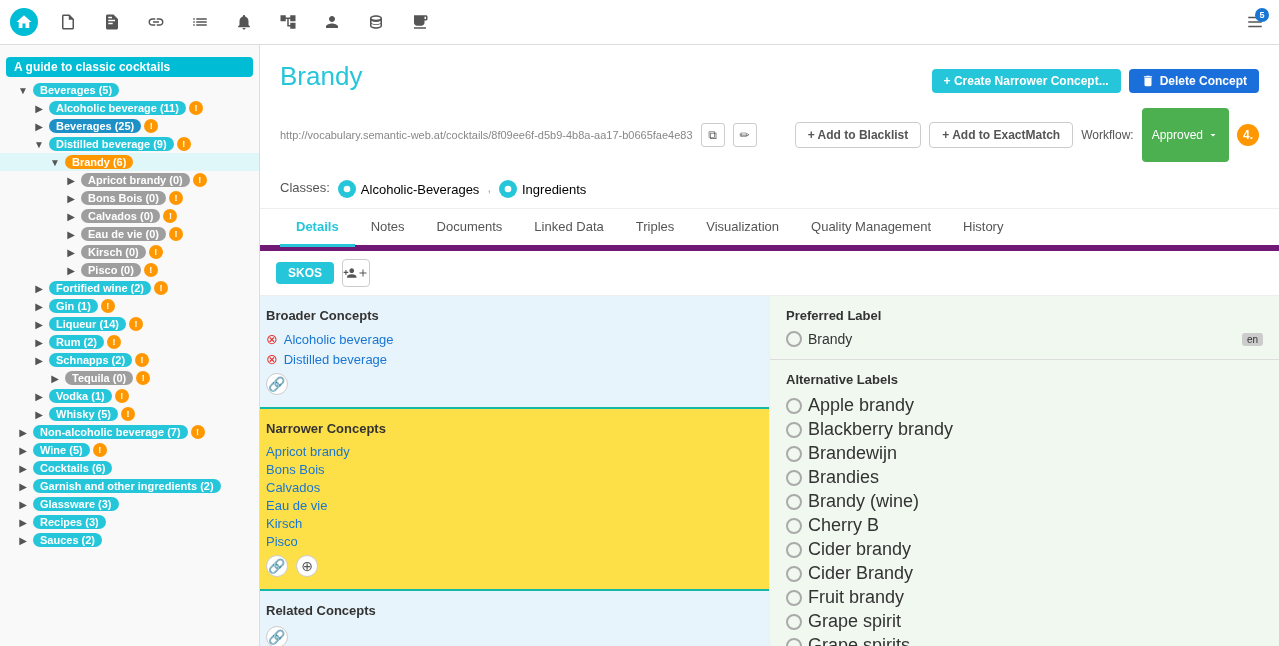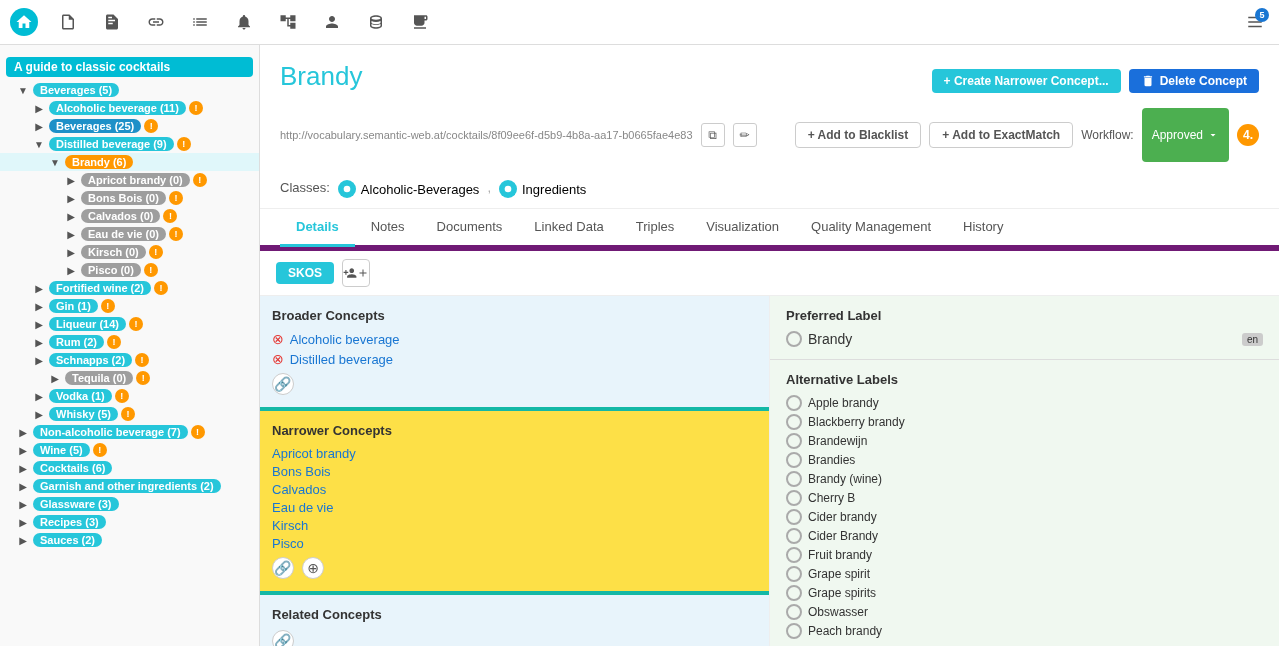--- a/index.html
+++ b/index.html
@@ -61,34 +61,34 @@
     .details-left { flex: 1; border-right: 1px solid #eee; }
     .details-right { flex: 1; background: #f0f8f0; }
 
     
     .sub-tabs { display: flex; padding: 8px 16px; gap: 8px; border-bottom: 1px solid #eee; align-items: center; }
     .sub-tab { padding: 4px 12px; border-radius: 4px; cursor: pointer; font-size: 12px; font-weight: bold; }
     .sub-tab.active { background: #26c6da; color: #fff; }
     .sub-tab-icon { width: 28px; height: 28px; border: 1px solid #ccc; border-radius: 4px; display: inline-flex; align-items: center; justify-content: center; cursor: pointer; }
 
     
-    .concept-section { padding: 12px 12px; border-bottom: 4px solid #14b8a6; }
+    .concept-section { padding: 12px 6px; border-bottom: 2px solid #14b8a6; }
     .section-title { font-weight: bold; font-size: 13px; color: #333; margin-bottom: 8px; }
     .concept-link { color: #1976d2; text-decoration: none; font-size: 13px; display: flex; align-items: center; gap: 5px; margin-bottom: 4px; }
     .remove-icon { color: #e53935; font-size: 14px; cursor: pointer; }
     .add-icon-btn { width: 22px; height: 22px; border: 1px solid #ccc; border-radius: 50%; display: inline-flex; align-items: center; justify-content: center; font-size: 14px; cursor: pointer; color: #555; background: #fff; }
 
     
     .right-section { padding: 12px 16px; border-bottom: 1px solid #ddd; }
     .pref-label-row { display: flex; align-items: center; justify-content: space-between; }
     .pref-label-val { font-size: 14px; color: #333; }
     .lang-badge { background: #ccc; color: #333; font-size: 10px; padding: 1px 5px; border-radius: 3px; }
     .alt-label-row { display: flex; align-items: center; gap: 6px; margin-bottom: 3px; }
     .circle-icon { width: 16px; height: 16px; border: 2px solid #aaa; border-radius: 50%; flex-shrink: 0; }
-    .alt-label-text { font-size: 12px; color: #333; }
+    .alt-label-text { font-size: 18px; color: #333; }
 
     
     .narrower-link { color: #1976d2; text-decoration: none; font-size: 13px; display: block; margin-bottom: 3px; }
     .section-actions { display: flex; gap: 8px; margin-top: 6px; }
   </style>
 </head>
 <body>
 
 <div class="toolbar">
   <div class="toolbar-icon active">

